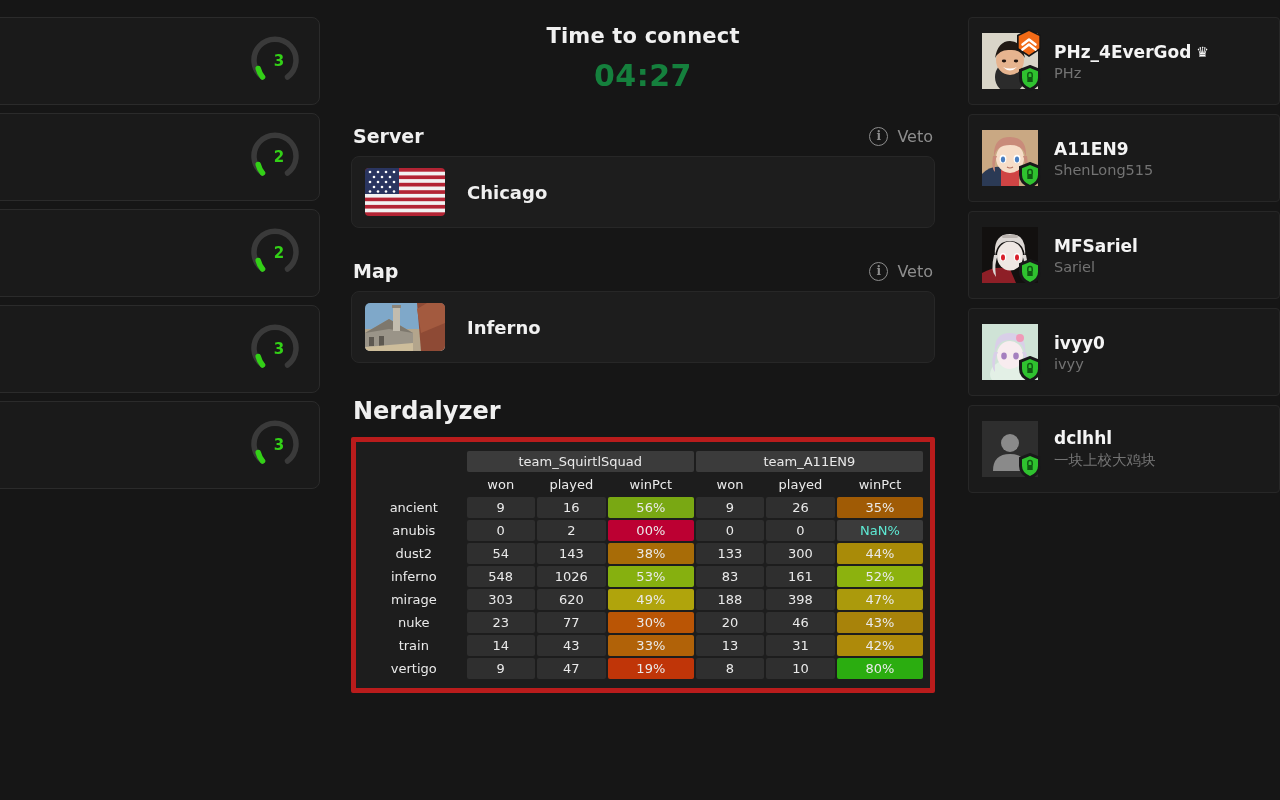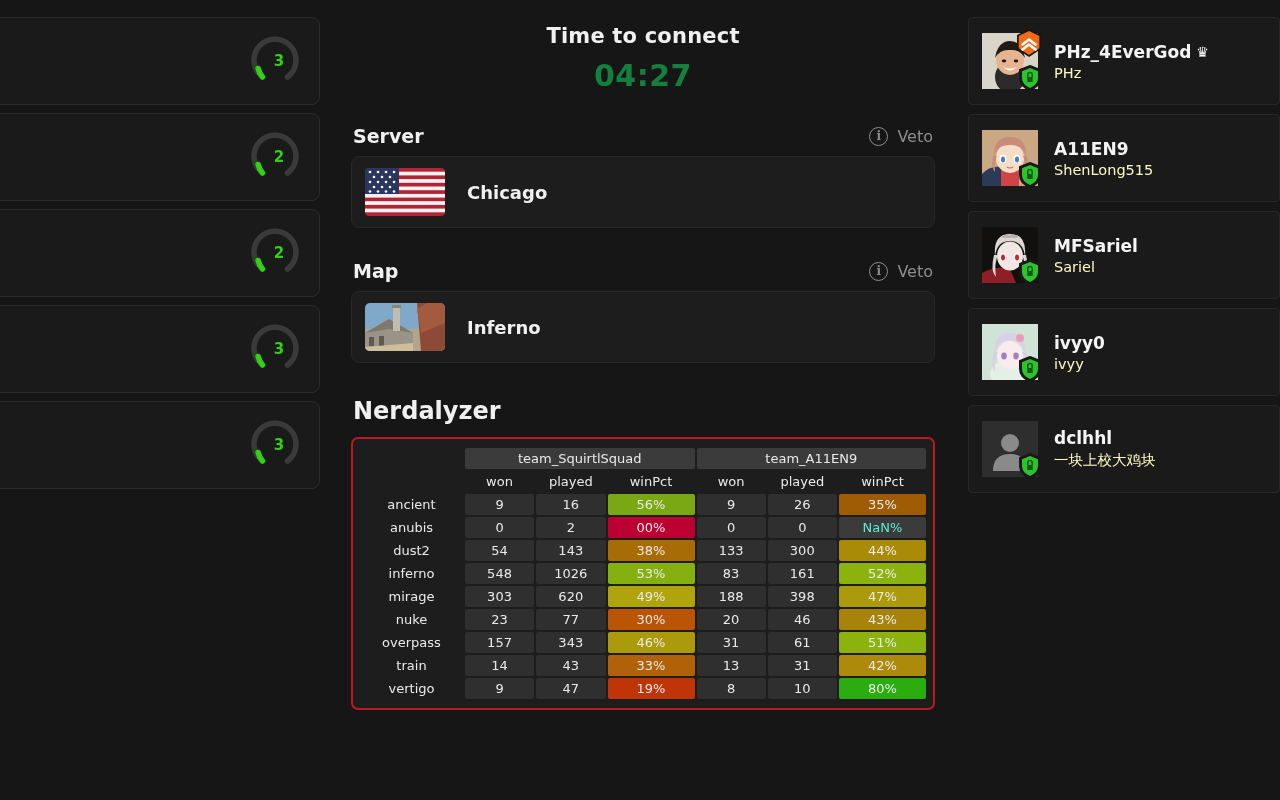--- a/index.html
+++ b/index.html
@@ -83,22 +83,22 @@
 
   .flag { width: 80px; height: 48px; border-radius: 4px; overflow: hidden; flex: none; }
   .mapthumb { width: 80px; height: 48px; border-radius: 5px; overflow: hidden; flex: none; }
 
   
   .nerd-title {
     font-size: 24px; font-weight: bold; color: #f0f0f0;
     margin-top: 34px; margin-bottom: 12px; padding: 0 2px;
   }
   .nerd-wrap {
-    background: #1d1d1d; border: 2px solid #b91c1c;
-    border-radius: 7px; padding: 7px 5px 7px 5px;
+    background: #1d1d1d; border: 5px solid #b91c1c;
+    border-radius: 2px; padding: 7px 5px 7px 5px;
   }
   table.nerd { border-collapse: separate; border-spacing: 2px; width: 100%; }
   table.nerd th, table.nerd td {
     font-size: 13px; color: #eaeaea; text-align: center;
     height: 21px; padding: 0; font-weight: normal;
   }
   th.teamhead {
     background: #3b3b3b; font-weight: bold; font-size: 13.5px;
     border-radius: 2px; height: 23px;
   }
@@ -140,21 +140,21 @@
     position: absolute; right: -4px; top: -4px;
     width: 26px; height: 28px;
   }
   .pinfo { display: flex; flex-direction: column; gap: 3px; min-width: 0; }
   .pname {
     font-size: 17px; font-weight: bold; color: #f4f4f4;
     display: flex; align-items: center; gap: 5px;
     white-space: nowrap;
   }
   .crown { color: #ffffff; font-size: 14px; }
-  .psub { font-size: 14.5px; color: #fef9c3; white-space: nowrap; }
+  .psub { font-size: 14.5px; color: #737373; white-space: nowrap; }
 </style>
 </head>
 <body>
 
 <div class="app">
 
   <div class="left-panel" id="left-panel">
       <div class="match-card">
         <span class="match-card-label"></span>
         <span class="gauge">
@@ -349,29 +349,20 @@
             <tr>
               <td class="maplabel">nuke</td>
               <td class="stat">23</td>
               <td class="stat">77</td>
               <td class="pct" style="background: rgb(186, 85, 5);">30%</td>
               <td class="stat">20</td>
               <td class="stat">46</td>
               <td class="pct" style="background: rgb(168, 131, 10);">43%</td>
             </tr>
             <tr>
-              <td class="maplabel">overpass</td>
-              <td class="stat">157</td>
-              <td class="stat">343</td>
-              <td class="pct" style="background: rgb(171, 154, 12);">46%</td>
-              <td class="stat">31</td>
-              <td class="stat">61</td>
-              <td class="pct" style="background: rgb(140, 178, 14);">51%</td>
-            </tr>
-            <tr>
               <td class="maplabel">train</td>
               <td class="stat">14</td>
               <td class="stat">43</td>
               <td class="pct" style="background: rgb(177, 98, 8);">33%</td>
               <td class="stat">13</td>
               <td class="stat">31</td>
               <td class="pct" style="background: rgb(174, 138, 10);">42%</td>
             </tr>
             <tr>
               <td class="maplabel">vertigo</td>

